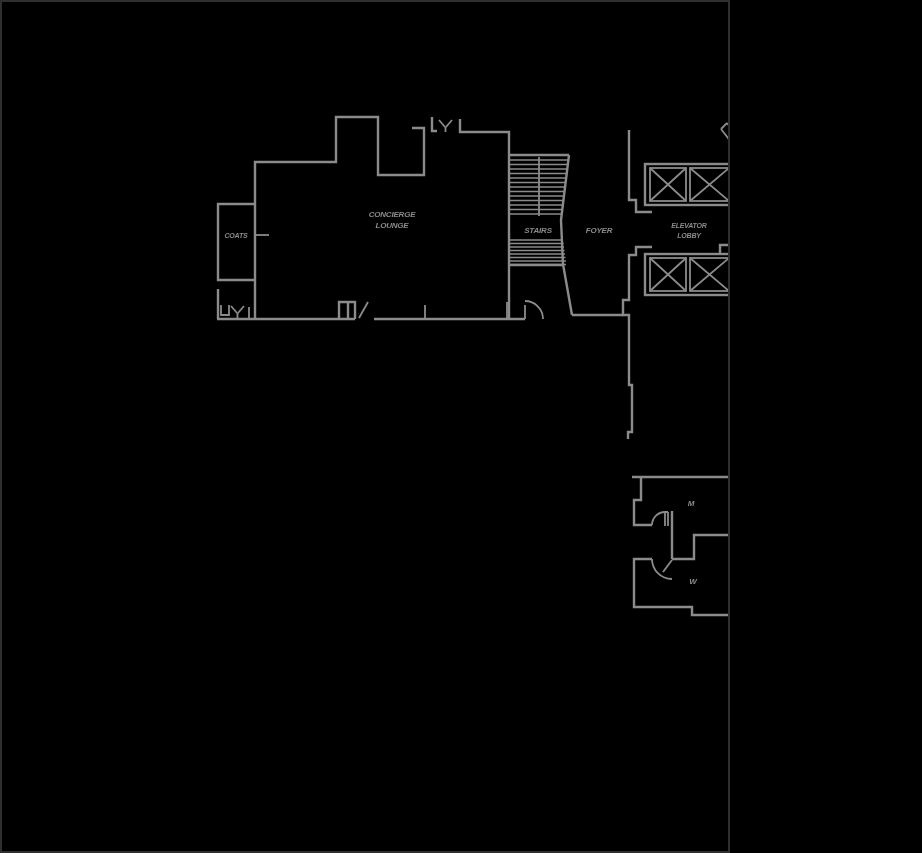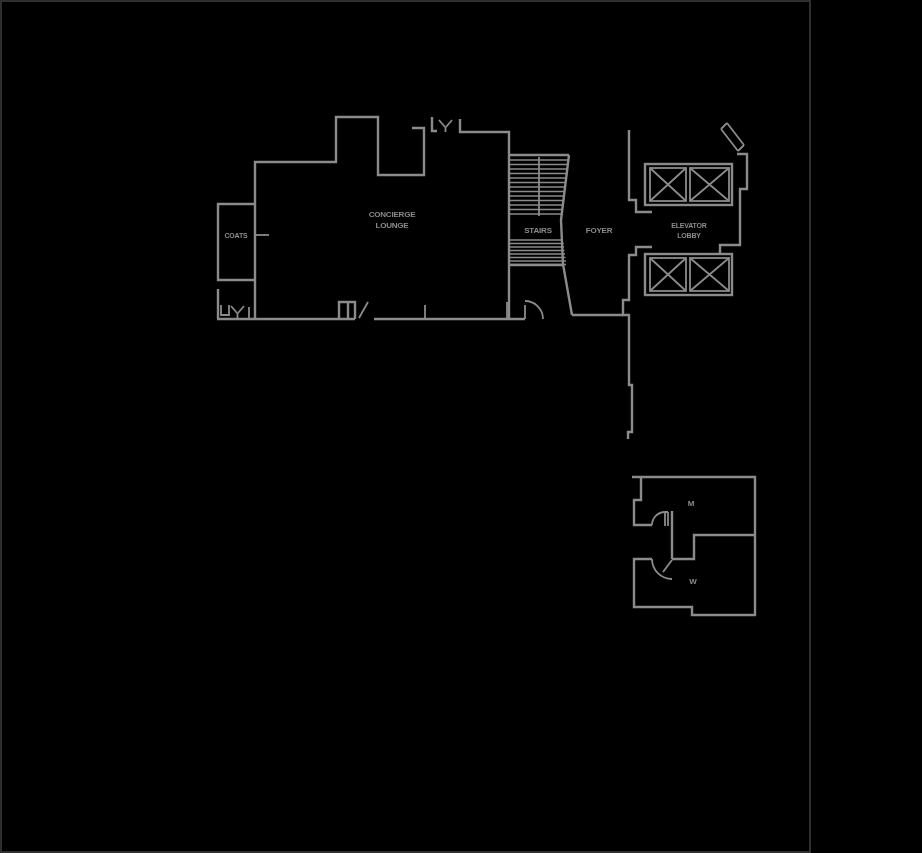--- a/index.html
+++ b/index.html
@@ -1,23 +1,24 @@
 <!DOCTYPE html>
 <html><head>
 <meta charset="utf-8">
 <style>
   html,body{margin:0;padding:0;background:#000;}
   #screen{
     position:relative;
-    width:811px;height:853px;
+    width:730px;height:853px;
     box-sizing:border-box;
     background:#000;
     border:2px solid #2f2f2f;
     overflow:hidden;
     font-family:"Liberation Sans", sans-serif;
+    font-style:italic;
   }
   svg{position:absolute;top:0;left:0;}
   .wall{fill:none;stroke:#8b8b8b;stroke-width:2.4;stroke-linecap:butt;stroke-linejoin:miter;}
   .thin{fill:none;stroke:#8b8b8b;stroke-width:1.8;}
   .tread{fill:none;stroke:#8b8b8b;stroke-width:1.4;}
   .lbl{fill:#8b8b8b;stroke:none;font-family:"Liberation Sans",sans-serif;font-weight:bold;letter-spacing:-0.2px;text-anchor:middle;}
   .lbl-8{font-size:8px;}
   .lbl-7{font-size:7px;}
 </style>
 </head>

